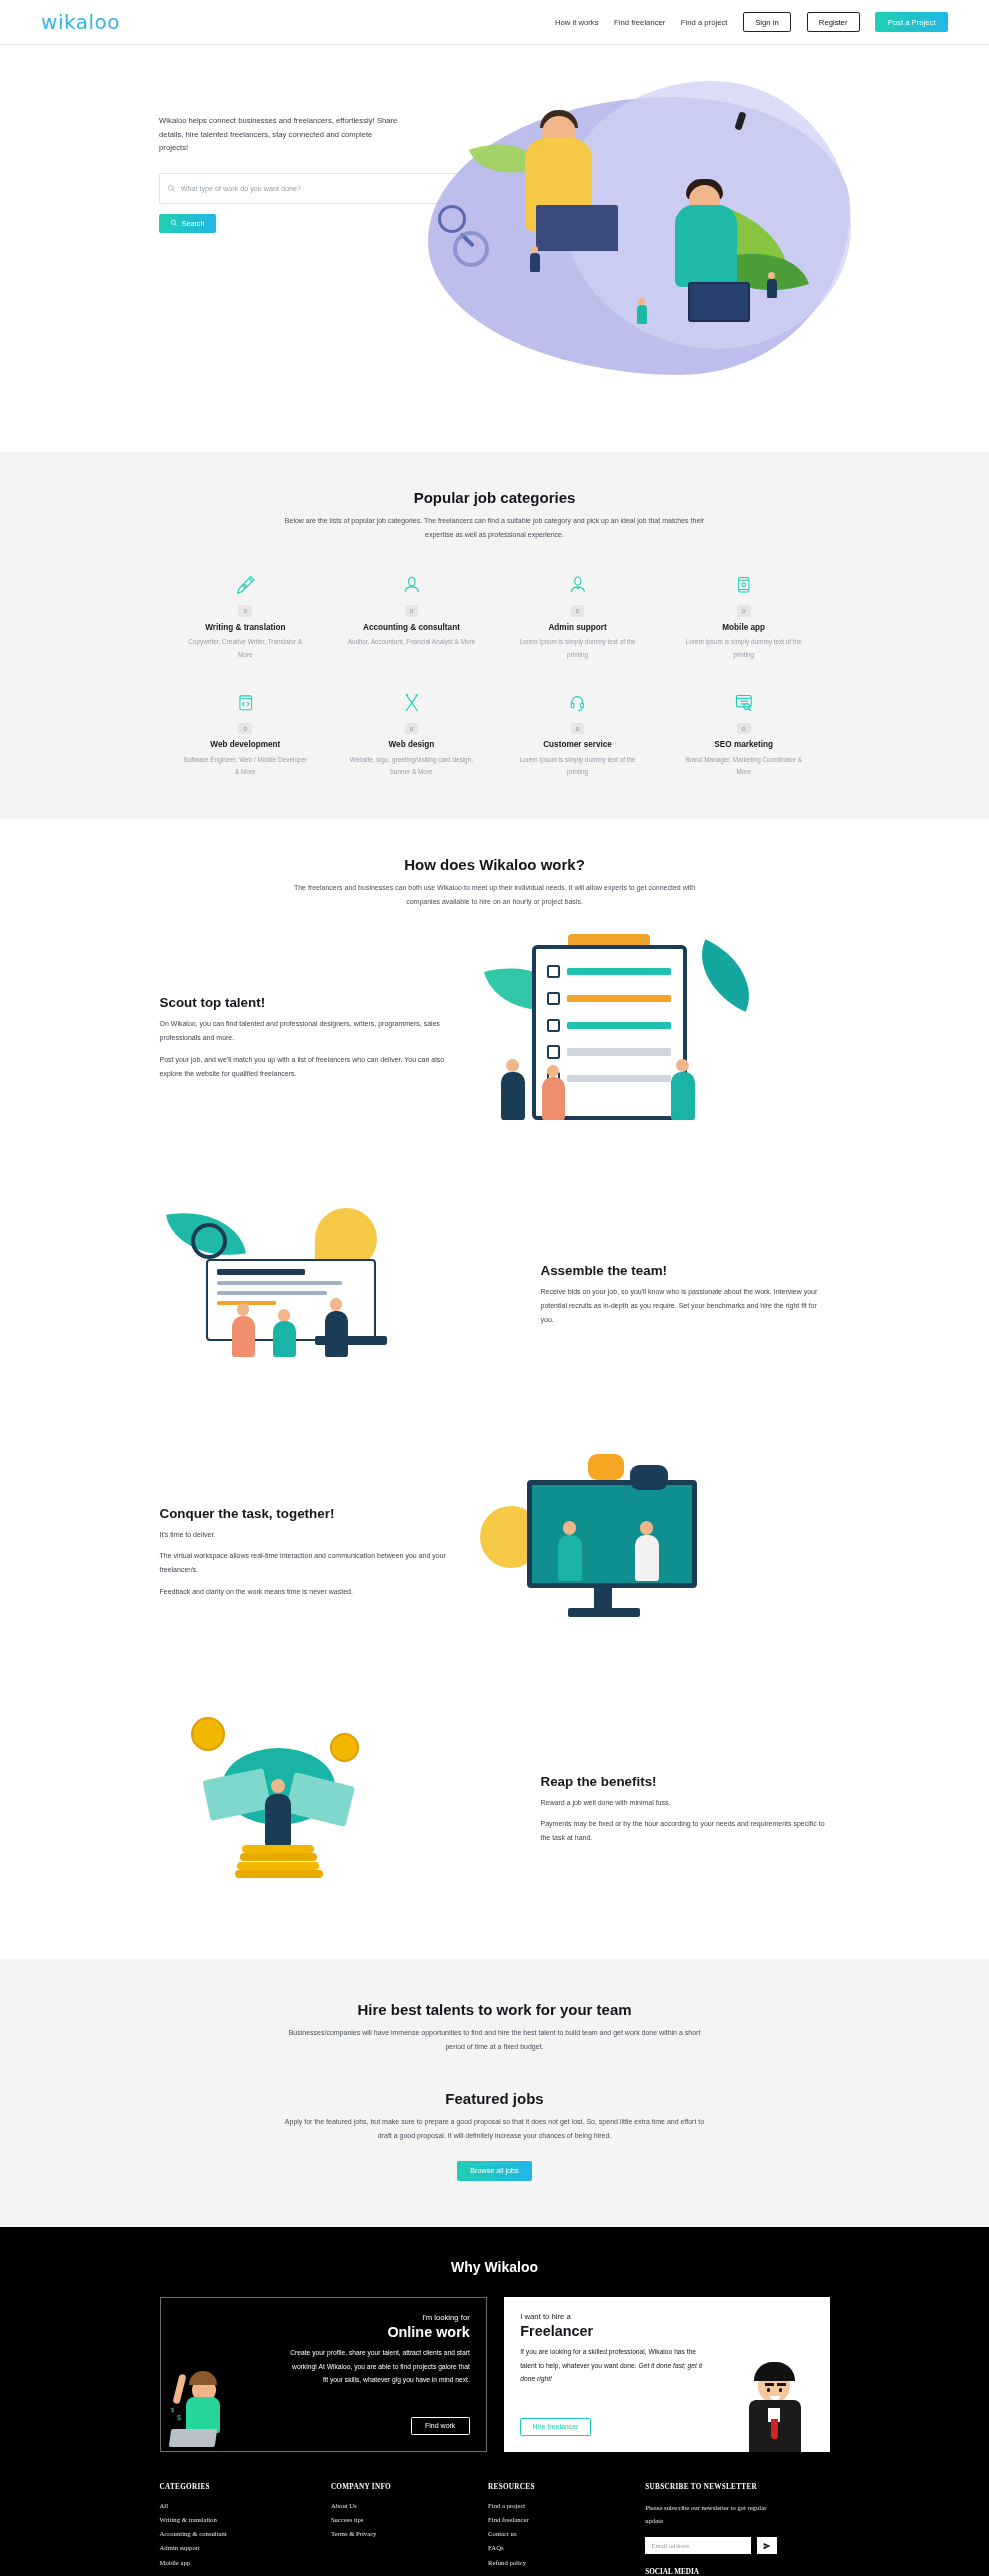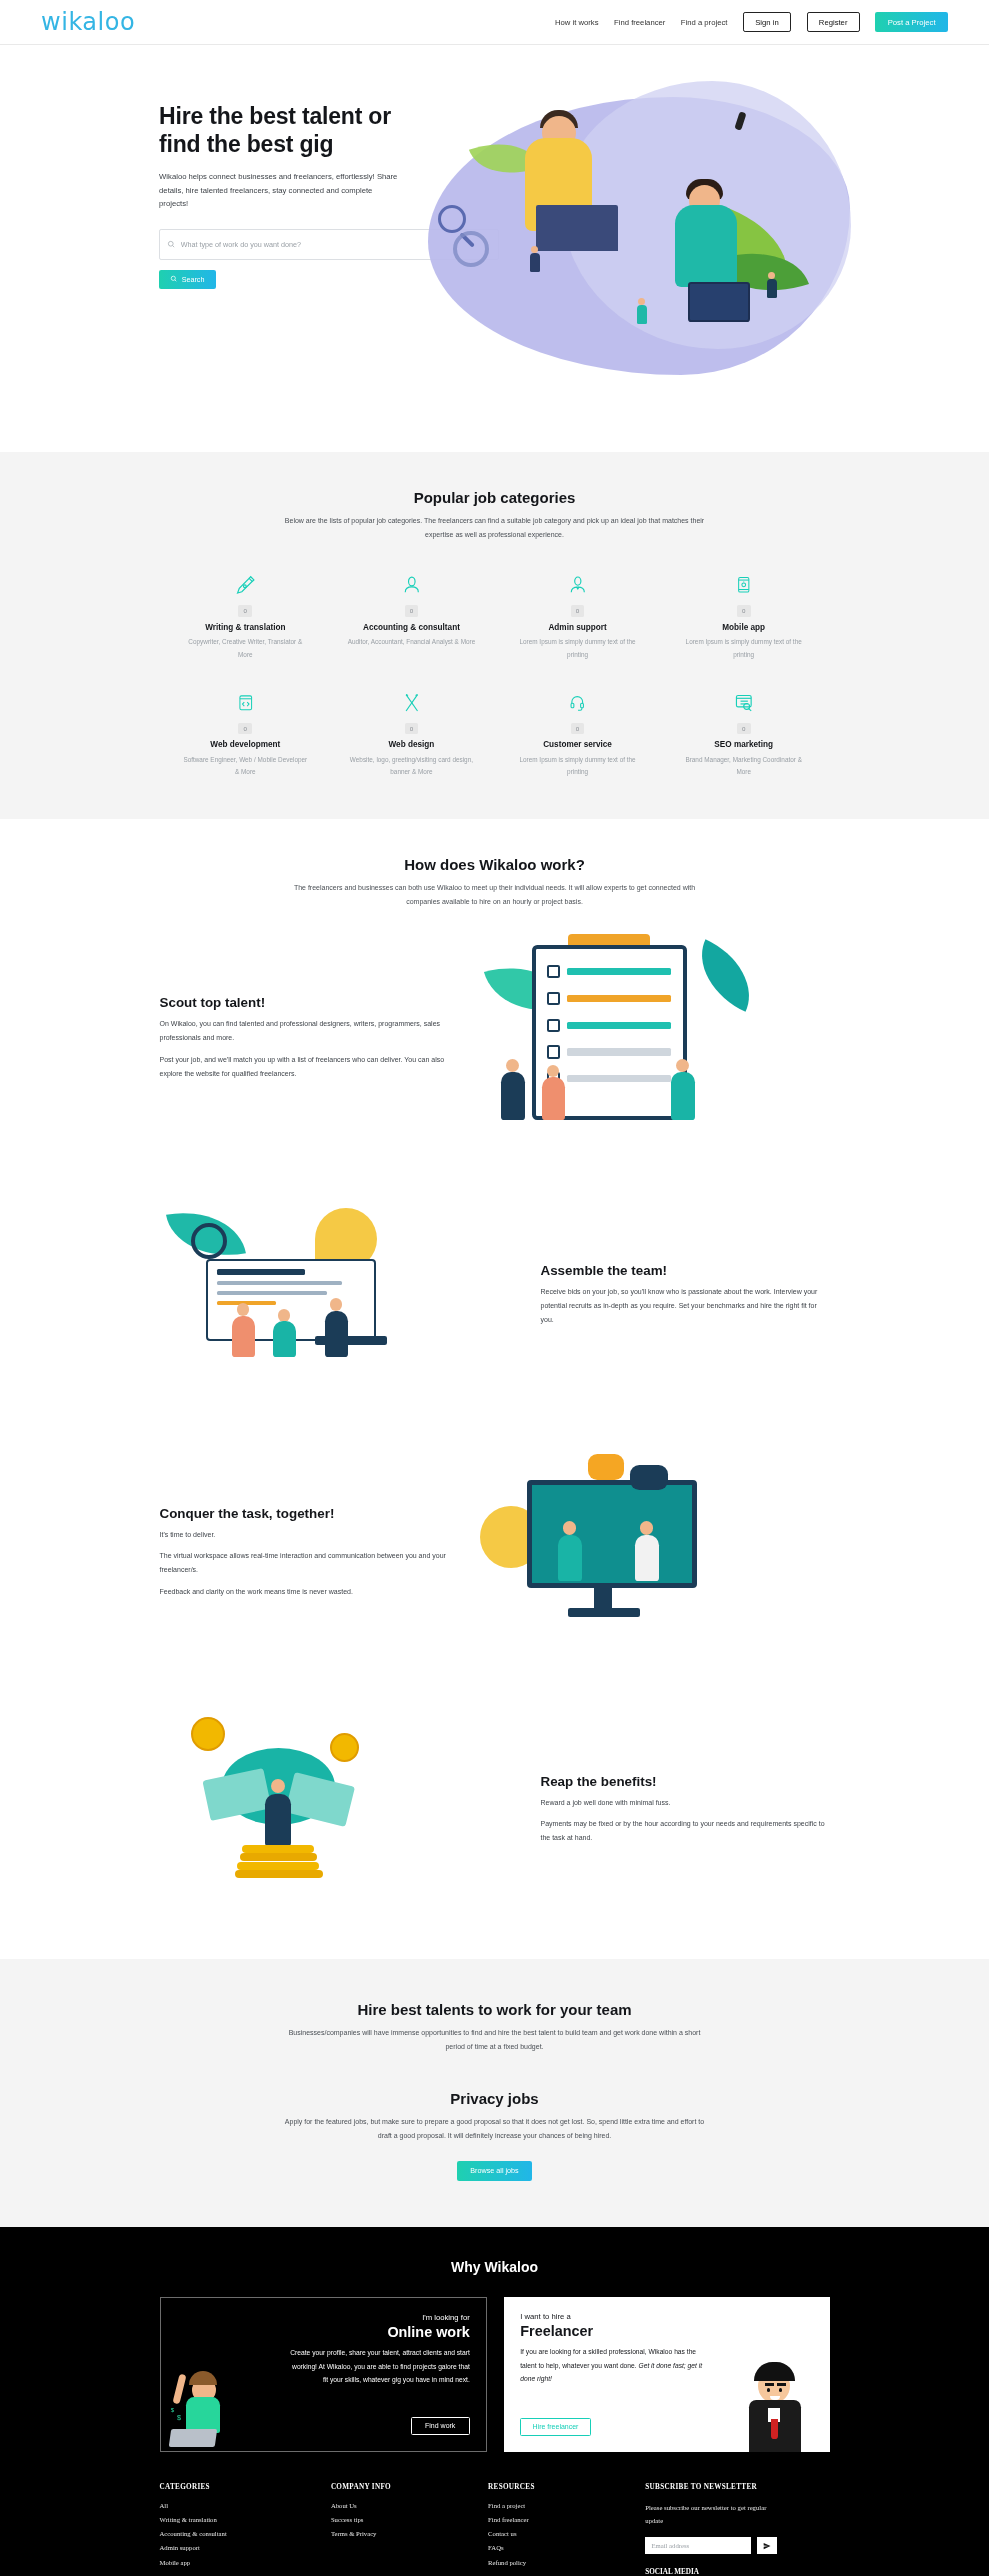--- a/index.html
+++ b/index.html
@@ -11,21 +11,21 @@
     -webkit-font-smoothing: antialiased;
   }
   .wrap { max-width: 742px; margin: 0 auto; padding: 0 20.6px; }
 
   
   header.topbar {
     height: 45px; background:#fff; border-bottom:0.5px solid #e9e9e9;
     display:flex; align-items:center;
   }
   .topbar-inner { width:100%; max-width:948px; margin:0 auto; padding:0 20.6px; display:flex; align-items:center; }
-  .logo { font-size:24px; letter-spacing:0.5px; color:#34b5e4; font-weight:400; font-family:"DejaVu Sans", sans-serif; }
+  .logo { font-size:20px; letter-spacing:0.5px; color:#34b5e4; font-weight:400; font-family:"DejaVu Sans", sans-serif; }
   .nav { margin-left:auto; display:flex; align-items:center; gap:15.5px; }
   .nav a.navlink { font-size:7.7px; color:#333; text-decoration:none; }
   .btn-outline {
     border:0.5px solid #222; background:#fff; color:#111; font-size:7.7px;
     padding:4.6px 11.3px; border-radius:2.1px; cursor:pointer; font-family:inherit;
   }
   .btn-grad {
     border:none; color:#fff; font-size:7.7px; padding:5.7px 12.4px; border-radius:2.1px; cursor:pointer;
     background:linear-gradient(90deg,#1fd0b0 0%,#21b6e8 100%); font-family:inherit;
   }
@@ -166,21 +166,20 @@
       <button class="btn-outline">Sign in</button>
       <button class="btn-outline">Register</button>
       <button class="btn-grad">Post a Project</button>
     </nav>
   </div>
 </header>
 
 <section class="hero">
   <div class="hero-inner">
     <div class="hero-left">
-      <h1>Hire the best talent or find the best gig</h1>
       <p class="lead">Wikaloo helps connect businesses and freelancers, effortlessly! Share details, hire talented freelancers, stay connected and complete projects!</p>
       <div class="search-box">
         <span>
           <svg width="8.2" height="8.2" viewBox="0 0 24 24" fill="none" stroke="#9aa0a6" stroke-width="2">
               <circle cx="11" cy="11" r="7"></circle>
               <line x1="16.5" y1="16.5" x2="21" y2="21"></line>
             </svg>
         </span>
         <input type="text" placeholder="What type of work do you want done?" style="">
       </div>
@@ -461,21 +460,21 @@
     </div>
 
   </div>
 </section>
 
 <section class="section-grey2">
   <div class="wrap">
     <h2 class="sec-title">Hire best talents to work for your team</h2>
     <p class="sec-sub">Businesses/companies will have immense opportunities to find and hire the best talent to build team and get work done within a short period of time at a fixed budget.</p>
 
-    <h2 class="sec-title" style="margin-top:36px;">Privacy jobs</h2>
+    <h2 class="sec-title" style="margin-top:36px;">Featured jobs</h2>
     <p class="sec-sub">Apply for the featured jobs, but make sure to prepare a good proposal so that it does not get lost. So, spend little extra time and effort to draft a good proposal. It will definitely increase your chances of being hired.</p>
     <button class="browse-btn">Browse all jobs</button>
   </div>
 </section>
 
 <section class="section-black">
   <div class="wrap">
     <h2 class="why-title">Why Wikaloo</h2>
 
     <div class="why-grid">

